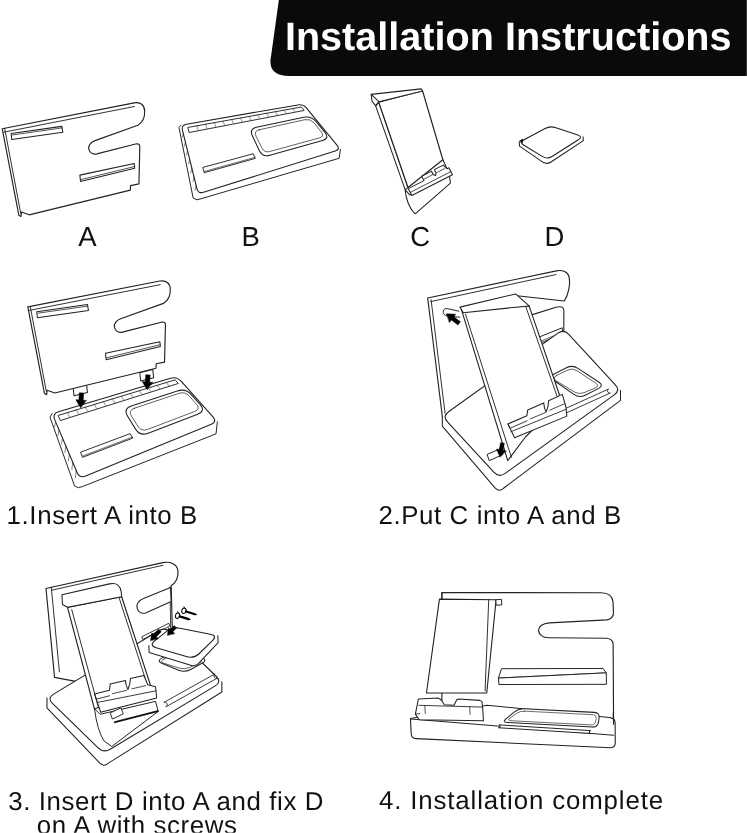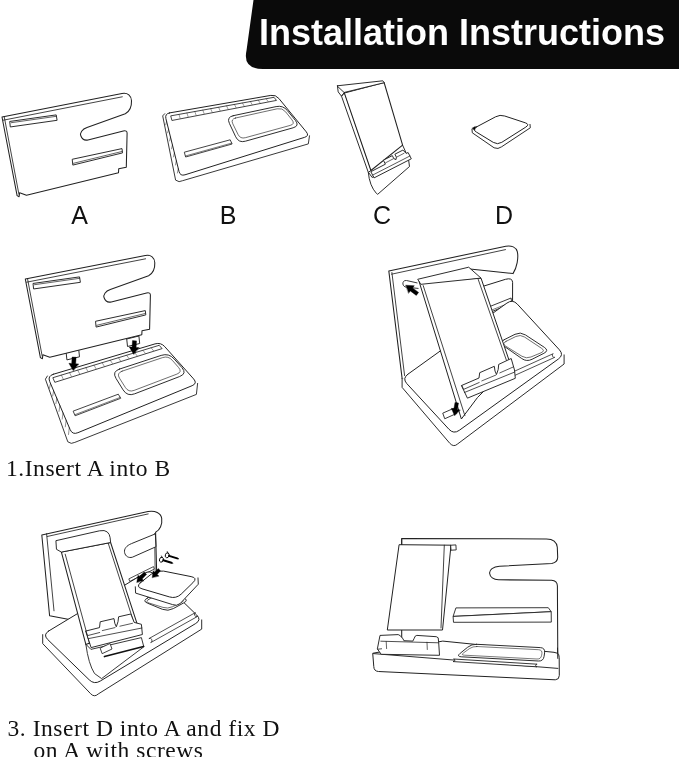--- a/index.html
+++ b/index.html
@@ -1,15 +1,15 @@
 <!DOCTYPE html>
 <html><head><meta charset="utf-8">
 <style>
 html,body{margin:0;padding:0;background:#fff;width:679px;height:757px;overflow:hidden}
-.cap{position:absolute;font-family:Liberation Serif, serif;color:#111;font-size:23.5px;letter-spacing:0.55px;line-height:21.5px;white-space:nowrap}
+.cap{position:absolute;font-family:Liberation Sans, sans-serif;color:#111;font-size:23.5px;letter-spacing:0.55px;line-height:21.5px;white-space:nowrap}
 .banner{position:absolute;left:259px;top:0;width:417px;height:84px;color:#fff;font-family:"Liberation Sans",sans-serif;font-weight:bold;font-size:36px;line-height:66px}
 </style></head>
 <body>
 <div style="position:relative;width:679px;height:757px">
 <svg width="679" height="757" viewBox="0 0 679 757" style="position:absolute;left:0;top:0">
 <path d="M253.5,0 L679,0 L679,69 L263,69 Q242.5,69 246.5,50.5 L253.5,0 Z" fill="#0a0a0a" stroke="#000" stroke-width="0" stroke-linejoin="round" stroke-linecap="round"></path>
 <g transform="translate(0,0)">
         <path d="M2,117 L122,93.5 C127.8,92.4 131.3,95.7 131.5,100.8 C131.7,106 129.8,111.3 125.3,113.8 L87,127.6 C82,129.3 79.8,133 80.8,135.8 C81.8,138.6 84.4,140.7 88,139.9 L123.3,130.9 Q127.2,130.1 127.1,133.2 L126.3,167.2 L118.7,168.7 L118.5,172.8 L26.5,195.3 L19.6,192.7 L19.1,196.8 L17.1,195.6 Z" fill="#fff" stroke="#222" stroke-width="1.05" stroke-linejoin="round" stroke-linecap="round"></path>
         <line x1="3.3" y1="120.2" x2="122.3" y2="96.8" stroke="#222" stroke-width="0.85" stroke-linecap="round"></line>
         <line x1="4.2" y1="116.6" x2="18.9" y2="194.2" stroke="#222" stroke-width="0.85" stroke-linecap="round"></line>
@@ -173,14 +173,16 @@
       <line x1="444.3" y1="545.2" x2="441" y2="628" stroke="#222" stroke-width="0.85" stroke-linecap="round"></line>
       <line x1="401.7" y1="538.9" x2="401.7" y2="544.5" stroke="#222" stroke-width="0.95" stroke-linecap="round"></line>
       <path d="M380.4,635.4 L398.2,634.6 L400.3,635.7 Q403.9,639.5 403.9,640.7 L412.8,641.1 Q414.5,637.8 415.2,636.2 L416.8,635.4 L436.3,636.7 L438.2,637.8 L438.7,642.7 L439.5,655.3 L381.2,654.3 L377.6,649.2 Z" fill="#fff" stroke="#222" stroke-width="0.95" stroke-linejoin="round" stroke-linecap="round"></path>
       <line x1="380.8" y1="641.2" x2="438.6" y2="642.8" stroke="#222" stroke-width="0.8" stroke-linecap="round"></line>
       <line x1="377.6" y1="649.2" x2="381.6" y2="648.8" stroke="#222" stroke-width="0.8" stroke-linecap="round"></line>
       <line x1="386.2" y1="641.5" x2="386.6" y2="648.6" stroke="#222" stroke-width="0.7" stroke-linecap="round"></line>
       <line x1="427" y1="642.2" x2="427.3" y2="649.5" stroke="#222" stroke-width="0.7" stroke-linecap="round"></line>
 </svg>
 <div class="banner">Installation Instructions</div>
 <div class="cap" style="left:6px;top:458px">1.Insert A into B</div>
+<div class="cap" style="left:344px;top:458px">2.Put C into A and B</div>
 <div class="cap" style="left:7.5px;top:718px">3. Insert D into A and fix D<br><span style="display:inline-block;width:26px"></span>on A with screws</div>
+<div class="cap" style="left:344.5px;top:717px;letter-spacing:0.78px">4. Installation complete</div>
 </div>
 
 </body></html>

